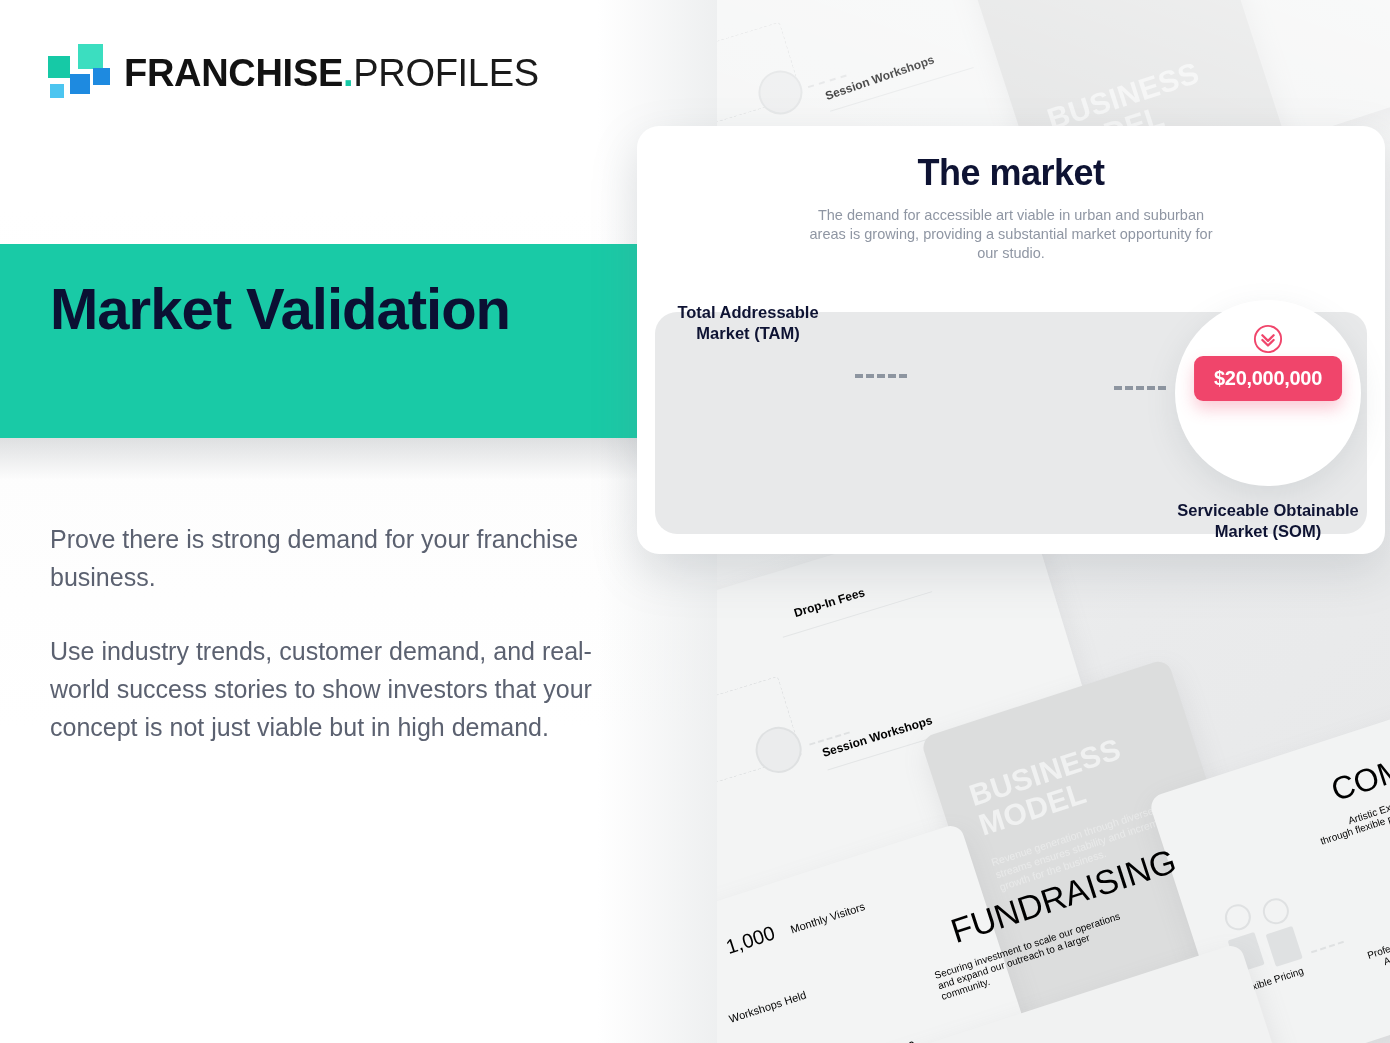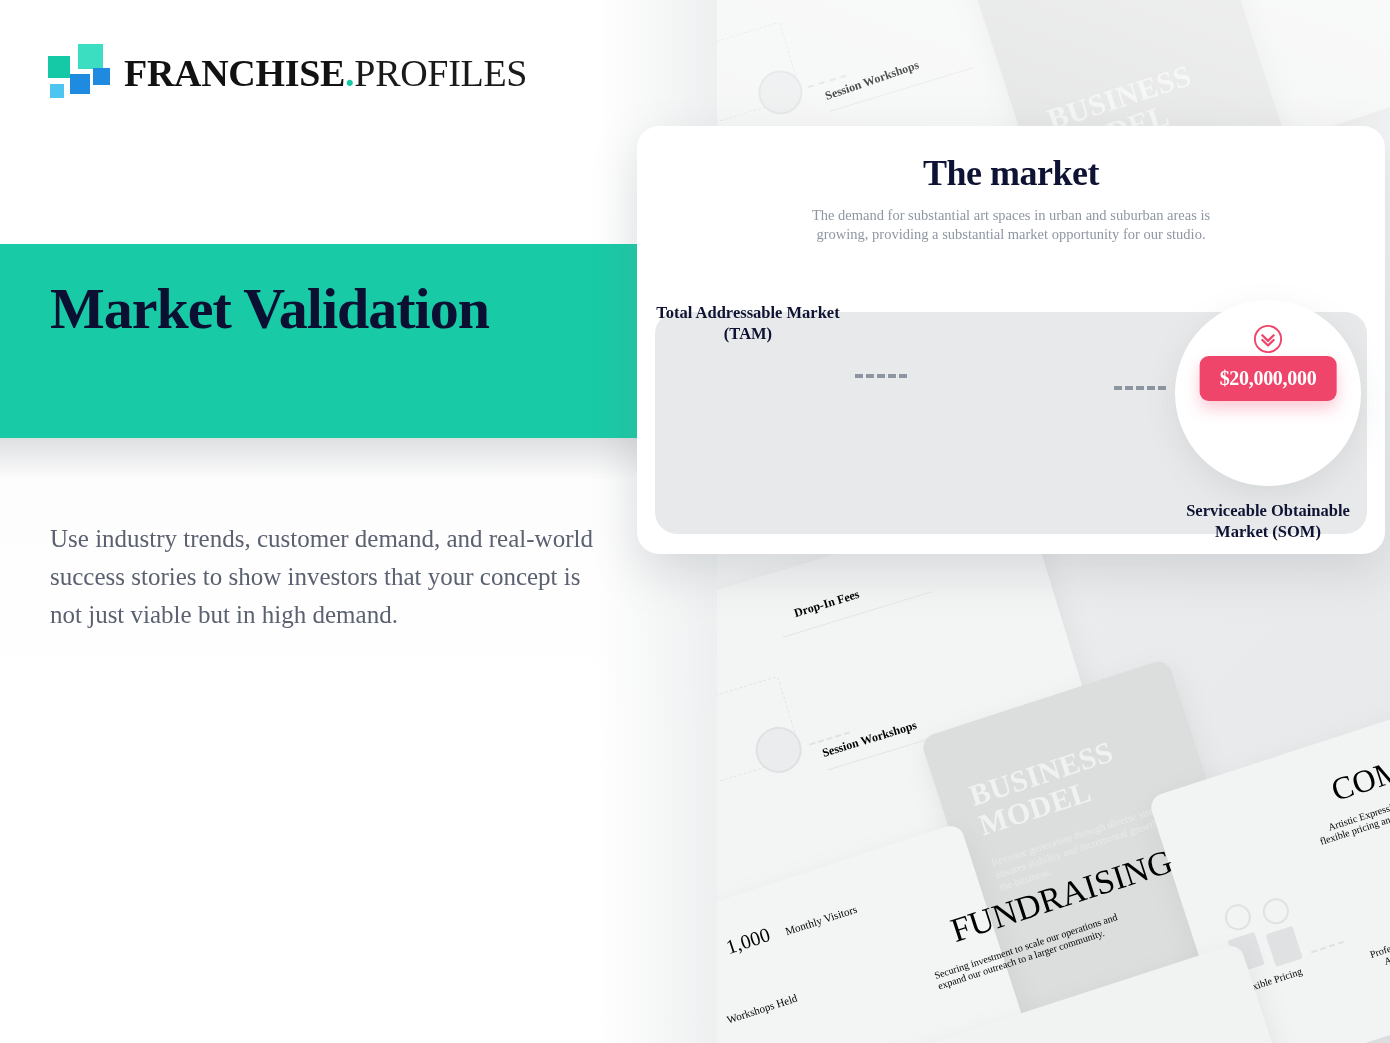--- a/index.html
+++ b/index.html
@@ -2,21 +2,21 @@
 <html><head>
 <meta charset="utf-8">
 <style>
   * { margin:0; padding:0; box-sizing:border-box; }
   html, body {
     width:1390px; height:1043px;
     font-family:"Liberation Sans", sans-serif;
     background:#ffffff;
     overflow:hidden;
   }
-  .stage { position:relative; width:1390px; height:1043px; overflow:hidden; background:#404040;font-family:Liberation Serif, serif; }
+  .stage { position:relative; width:1390px; height:1043px; overflow:hidden; background:#404040; }
 
   
   .bg-right {
     position:absolute; left:716px; top:0; width:674px; height:1043px;
     background:linear-gradient(135deg,#eceded 0%,#f2f3f3 30%,#eaebec 60%,#e7e8e9 100%);
     overflow:hidden;
   }
   .bg-right::after{
     content:""; position:absolute; inset:0;
     background:linear-gradient(200deg, rgba(255,255,255,.55) 0%, rgba(255,255,255,0) 45%);
@@ -241,27 +241,28 @@
         <span class="lt-bold">FRANCHISE</span><span class="lt-dot">.</span><span class="lt-light">PROFILES</span>
       </div>
     </div>
 
     <div class="teal-band">
       <h1>Market Validation</h1>
     </div>
     <div class="band-shadow"></div>
 
     <div class="copy">
+      <p>Prove there is strong demand for your franchise business.</p>
       <p>Use industry trends, customer demand, and real-world success stories to show investors that your concept is not just viable but in high demand.</p>
     </div>
   </div>
 
   <div class="market-card">
     <div class="card-title">The market</div>
-    <div class="card-sub">The demand for substantial art spaces in urban and suburban areas is growing, providing a substantial market opportunity for our studio.</div>
+    <div class="card-sub">The demand for accessible art viable in urban and suburban areas is growing, providing a substantial market opportunity for our studio.</div>
 
     <div class="inner-panel"></div>
 
     <div class="circles">
 
       <div class="connector c1"></div>
       <div class="connector c2"></div>
 
       <div class="node n1">
         <div class="nlabel">Total Addressable Market (TAM)</div>

